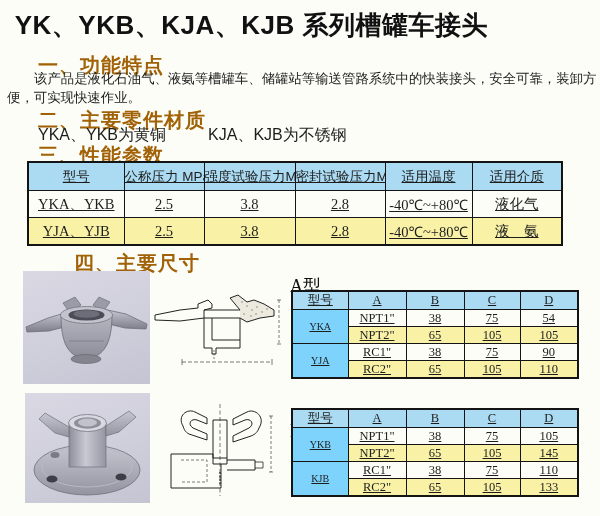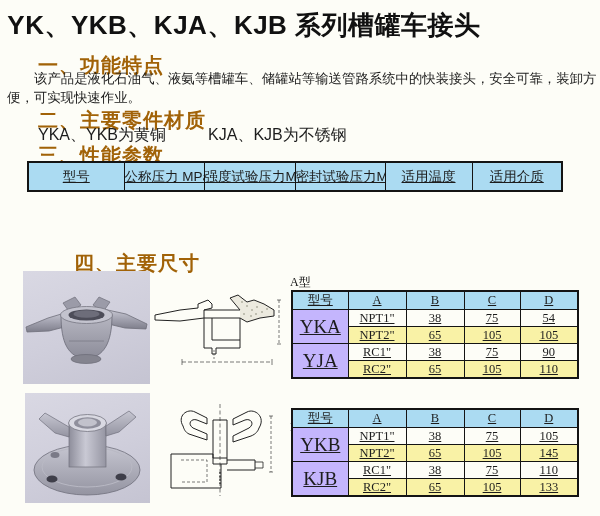--- a/index.html
+++ b/index.html
@@ -4,21 +4,21 @@
 <style>
   html,body{margin:0;padding:0;}
   body{
     width:600px;height:516px;position:relative;overflow:hidden;
     background:#fdfdf7;
     font-family:"Liberation Sans", sans-serif;
     color:#1d1d1d;
   }
   .abs{position:absolute;}
   .page-title{
-    left:0;top:8px;width:488px;text-align:center;
+    left:0;top:8px;width:488px;text-align:right;
     font-size:26px;font-weight:bold;color:#111;letter-spacing:0.5px;
   }
   .sec-heading{
     font-size:20px;font-weight:bold;color:#a16207;letter-spacing:1px;
   }
   .body-para{
     left:7px;top:70px;width:590px;
     font-size:13.4px;line-height:18.8px;text-indent:27px;color:#1c1c1c;
   }
   .materials-line{left:38px;top:125px;font-size:16px;color:#1c1c1c;}
@@ -30,30 +30,30 @@
   .perf-table th,.perf-table td{
     border:1px solid #141414;text-align:center;vertical-align:middle;
     padding:0;overflow:hidden;white-space:nowrap;
   }
   .perf-table{border:2px solid #141414;}
   .perf-table th{height:27px;background:#abdbf2;font-weight:normal;font-size:13.5px;}
   .perf-table td{height:26px;font-family:"Liberation Serif", serif;font-size:14.5px;}
   .row-yellow td{background:#f9f2a6;}
 
   
-  .type-label{font-size:12px;color:#111;font-family:"Liberation Serif", serif;}
+  .type-label{font-size:18px;color:#111;font-family:"Liberation Serif", serif;}
   .dim-table{width:286px;border:2px solid #141414;}
   .dim-table th,.dim-table td{
     border:1px solid #141414;text-align:center;vertical-align:middle;
     padding:0;overflow:hidden;white-space:nowrap;
   }
   .dim-table th{height:17px;background:#abdbf2;font-weight:normal;font-size:12.5px;
     font-family:"Liberation Serif", serif;}
   .dim-table td{height:16px;font-family:"Liberation Serif", serif;font-size:12.5px;}
-  .dim-table td.model{background:#c4b5fd;font-size:19px;}
+  .dim-table td.model{background:#7dd3fc;font-size:10px;}
   .dim-table td.cy{background:#f9f2a6;}
 
   .photo{background:linear-gradient(160deg,#d9d8e3 0%,#cfcedb 55%,#c5c4d2 100%);}
   svg{display:block;}
 </style>
 </head>
 <body>
 
 <div class="abs page-title">YK、YKB、KJA、KJB 系列槽罐车接头</div>
 
@@ -77,20 +77,36 @@
       <col style="width:90px">
     </colgroup>
   <tbody>
       <tr>
     <th>型号</th>
     <th>公称压力 MPa</th>
     <th>强度试验压力MPa</th>
     <th>密封试验压力MPa</th>
     <th>适用温度</th>
     <th>适用介质</th>
+  </tr>
+  <tr>
+    <td>YKA、YKB</td>
+    <td>2.5</td>
+    <td>3.8</td>
+    <td>2.8</td>
+    <td>-40℃~+80℃</td>
+    <td>液化气</td>
+  </tr>
+  <tr class="row-yellow">
+    <td>YJA、YJB</td>
+    <td>2.5</td>
+    <td>3.8</td>
+    <td>2.8</td>
+    <td>-40℃~+80℃</td>
+    <td>液　氨</td>
   </tr>
 </tbody>
   </table>
 
 <div class="abs sec-heading" style="left:38px;top:250px;margin-left:36px;">四、主要尺寸</div>
 
 <div class="abs photo" style="left:23px;top:271px;width:127px;height:113px;">
   <svg width="127" height="113" viewBox="0 0 127 113">
     <defs>
       <linearGradient id="mA" x1="0" y1="0" x2="0" y2="1">

